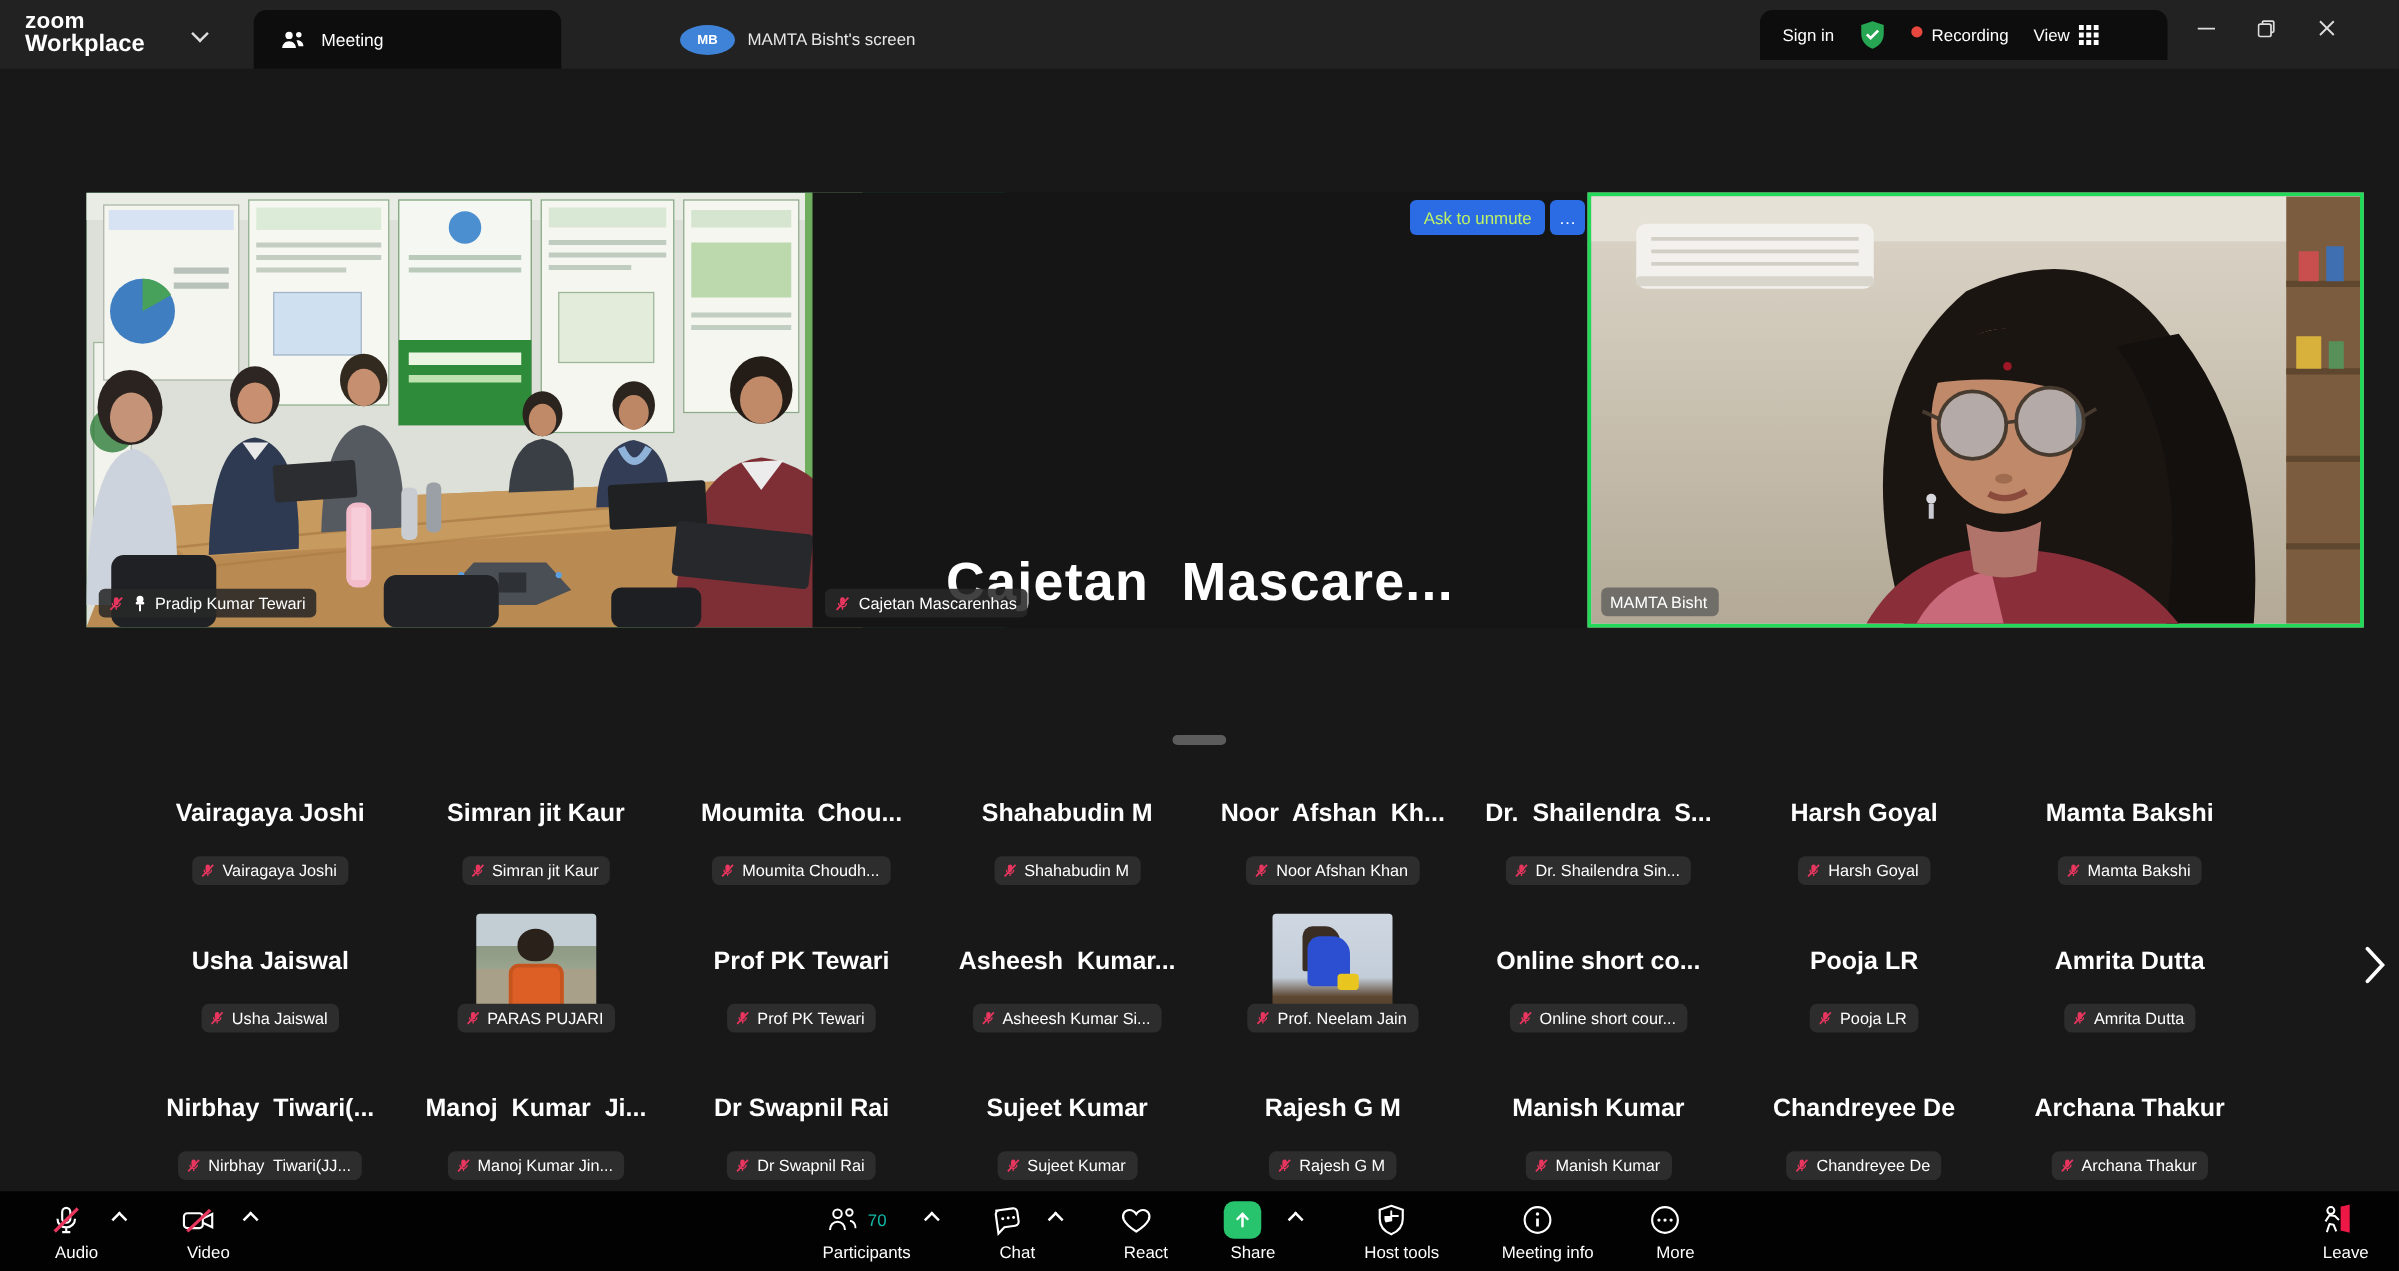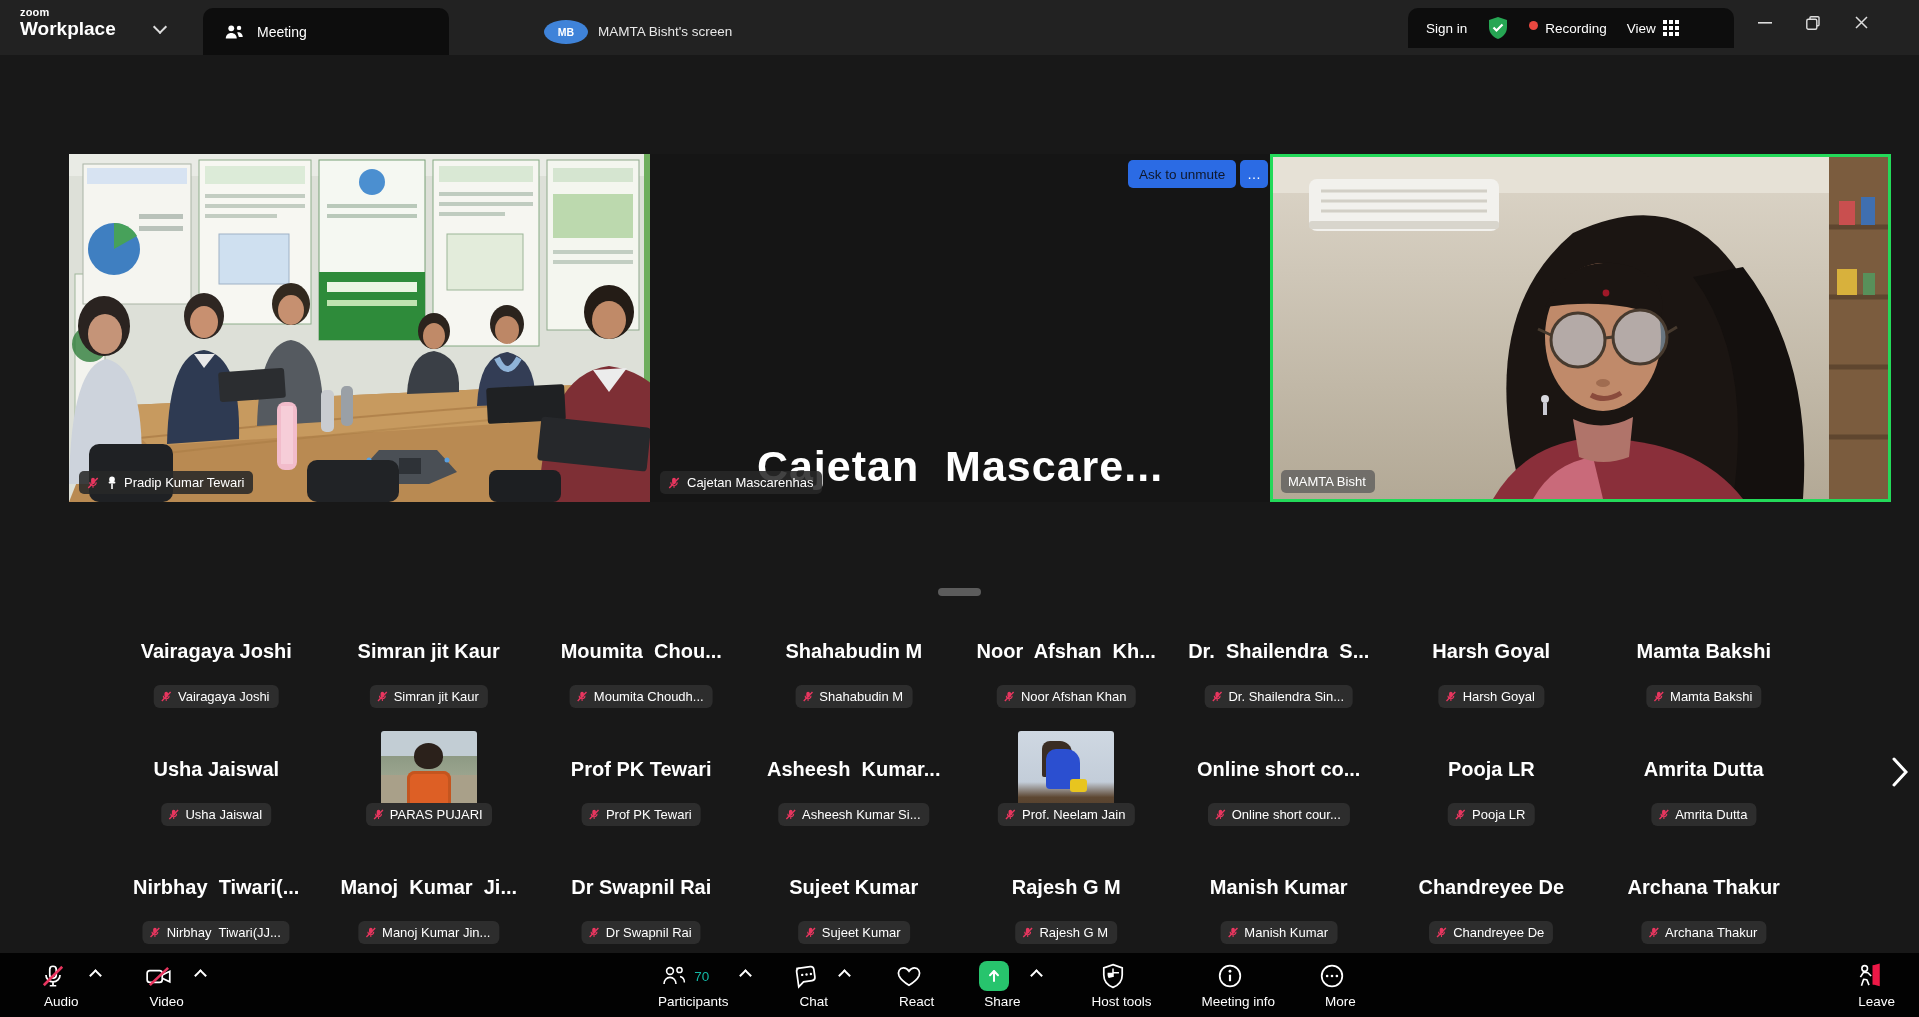--- a/index.html
+++ b/index.html
@@ -2,21 +2,21 @@
 <html style="--accent-blue: #2b6be4; --active-green: #23d959; --share-green: #27c46d; --record-red: #e8473f; --mic-red: #e8365f; --shield-green: #26a653; --avatar-blue: #3f83d9; --leave-red: #ee1846;"><head>
 <meta charset="utf-8">
 <style>
   * { margin:0; padding:0; box-sizing:border-box; }
   html,body { width:1919px; height:1017px; overflow:hidden; background:#181818;
     font-family:"Liberation Sans", sans-serif; color:#fff; }
 
   
   .topbar { position:absolute; top:0; left:0; width:1919px; height:55px; background:#222222; }
   .logo { position:absolute; left:20px; top:7px; line-height:1.05; cursor:default; }
-  .logo .z { font-size:11px; font-weight:bold; letter-spacing:.2px; }
+  .logo .z { font-size:18px; font-weight:bold; letter-spacing:.2px; }
   .logo .w { font-size:19px; font-weight:bold; }
   .chev-down { position:absolute; left:155px; top:22px; width:10px; height:10px;
     border-left:2px solid #ddd; border-bottom:2px solid #ddd; transform:rotate(-45deg); }
   .tab-meeting { position:absolute; left:203px; top:8px; width:246px; height:47px;
     background:#0d0d0d; border-radius:10px 10px 0 0; display:flex; align-items:center; gap:12px;
     padding-left:20px; font-size:14px; }
   .tab-screen { position:absolute; left:528px; top:8px; height:47px; display:flex;
     align-items:center; gap:10px; font-size:13.5px; color:#e8e8e8; padding:0 16px; }
   .avatar-mb { width:44px; height:24px; border-radius:50%; background:var(--avatar-blue,#3f83d9);
     color:#fff; font-size:10.5px; font-weight:bold; display:flex; align-items:center; justify-content:center; }
@@ -34,21 +34,21 @@
   .tile-room { left:29px; width:735px; background:#14532d;margin-left:40px; }
   .tile-cajetan { left:650px; width:620px; background:#151515; }
   .tile-mamta { left:1270px; width:621px; background:#c9c2b4; border:3px solid var(--active-green,#23d959); }
   .bigname { position:absolute; left:0; right:0; top:288px; text-align:center;
     font-size:43px; font-weight:bold; letter-spacing:1px; white-space:pre; }
   .vlabel { position:absolute; left:10px; bottom:8px; background:rgba(40,40,40,.88);
     border-radius:5px; padding:4px 9px 4px 7px; font-size:13px; display:flex; align-items:center;
     gap:6px; white-space:pre; }
   .tile-mamta .vlabel { background:rgba(90,90,90,.75); left:8px; bottom:6px; }
   .ask-btn { position:absolute; left:1128px; top:160px; height:28px; background:var(--accent-blue,#2b6be4);
-    border:none; color:#0f172a; font-size:13.5px; border-radius:5px; padding:0 11px;
+    border:none; color:#bef264; font-size:13.5px; border-radius:5px; padding:0 11px;
     font-family:inherit; cursor:pointer; }
   .dots-btn { position:absolute; left:1240px; top:160px; width:28px; height:28px;
     background:var(--accent-blue,#2b6be4); border:none; color:#fff; font-size:14px;
     border-radius:5px; cursor:pointer; }
 
   
   .divider { position:absolute; top:588px; left:938px; width:43px; height:8px;
     background:#5c5c5c; border-radius:4px; cursor:row-resize; }
 
   

